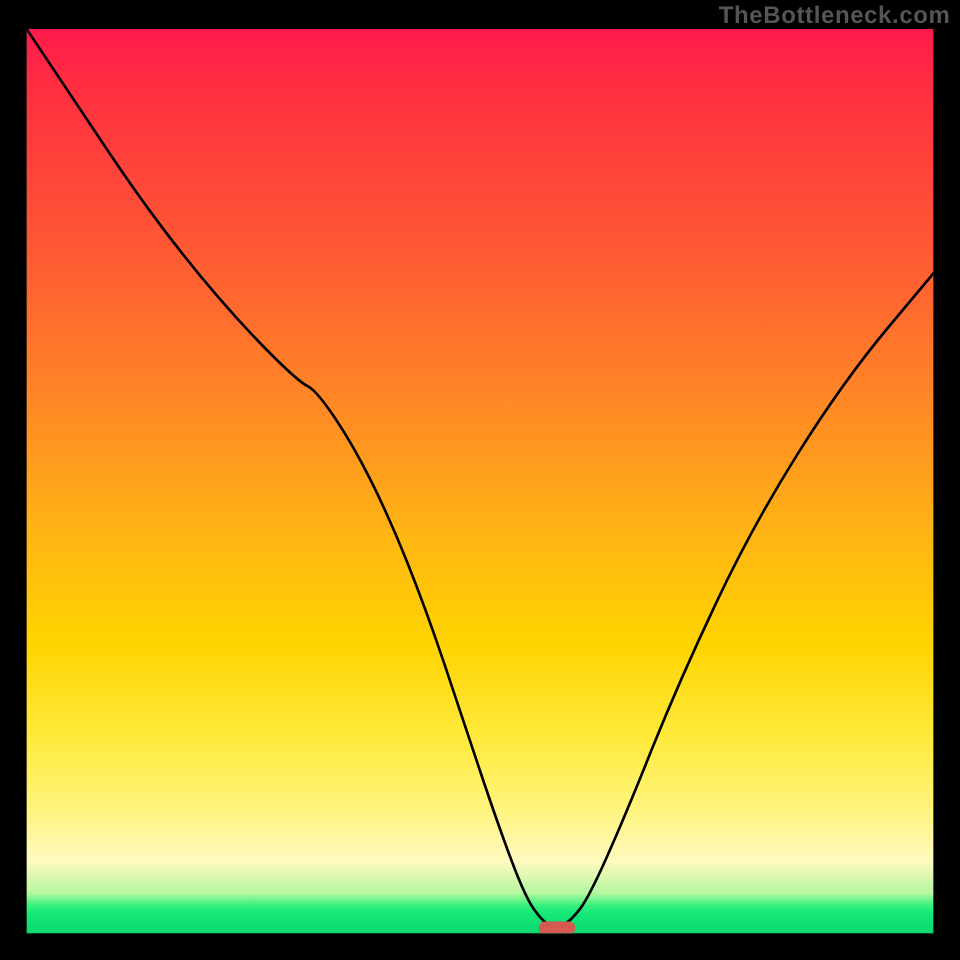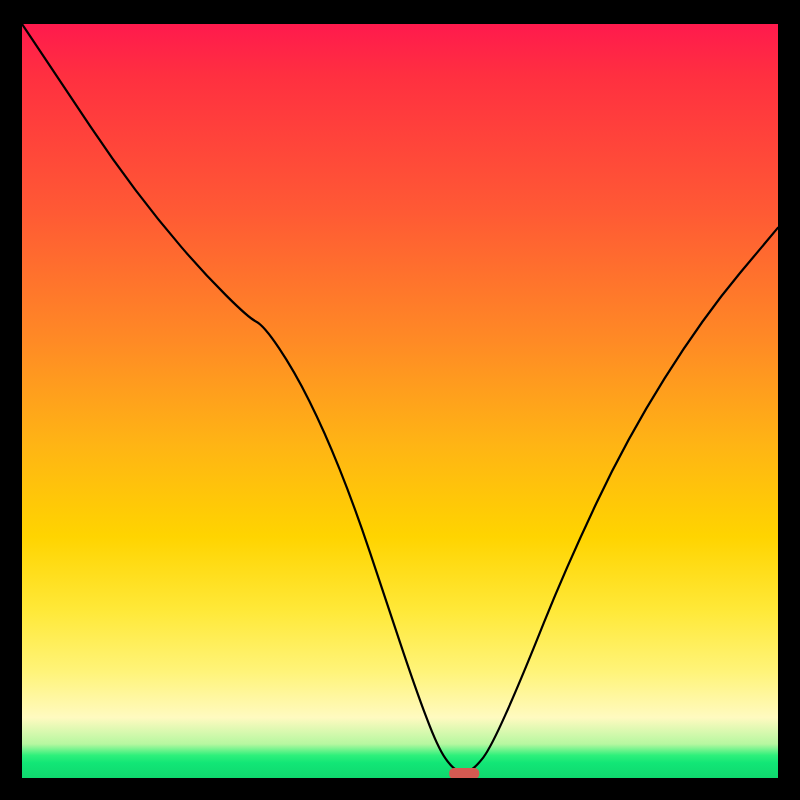--- a/index.html
+++ b/index.html
@@ -73,20 +73,21 @@
     stroke: #000;
     stroke-width: 2.2;
     stroke-linejoin: round;
     stroke-linecap: round;
   }
 </style>
 </head>
 <body>
 
 <div class="frame">
+  <div class="watermark">TheBottleneck.com</div>
 
   <div class="plot-area">
     <div class="grad"></div>
 
     <svg class="curve-svg" viewBox="0 0 756 754" preserveAspectRatio="none">
       <path id="curve" class="curve-path" d="M 0.0 0.0 Q 45.4 67.9 68.0 101.8 Q 90.7 135.7 113.4 165.9 Q 136.1 196.0 158.8 222.4 Q 181.4 248.8 204.1 271.4 Q 226.8 294.1 234.4 297.8 Q 241.9 301.6 257.0 324.2 Q 272.2 346.8 287.3 377.0 Q 302.4 407.2 317.5 444.9 Q 332.6 482.6 347.8 527.8 Q 362.9 573.0 378.0 618.3 Q 393.1 663.5 404.5 693.7 Q 415.8 723.8 423.4 734.4 Q 430.9 745.0 436.6 747.2 Q 442.3 749.5 447.9 746.5 Q 453.6 743.4 461.2 733.6 Q 468.7 723.8 483.8 689.9 Q 499.0 656.0 521.6 599.4 Q 544.3 542.9 574.6 478.8 Q 604.8 414.7 642.6 354.4 Q 680.4 294.1 718.2 248.8 T 756.0 203.6"></path>
       <rect id="min-marker" class="min-marker" x="427.1" y="744.0" width="30.2" height="11.0" rx="5" ry="5" fill="#d45a52"></rect>
     </svg>
   </div>
 </div>

